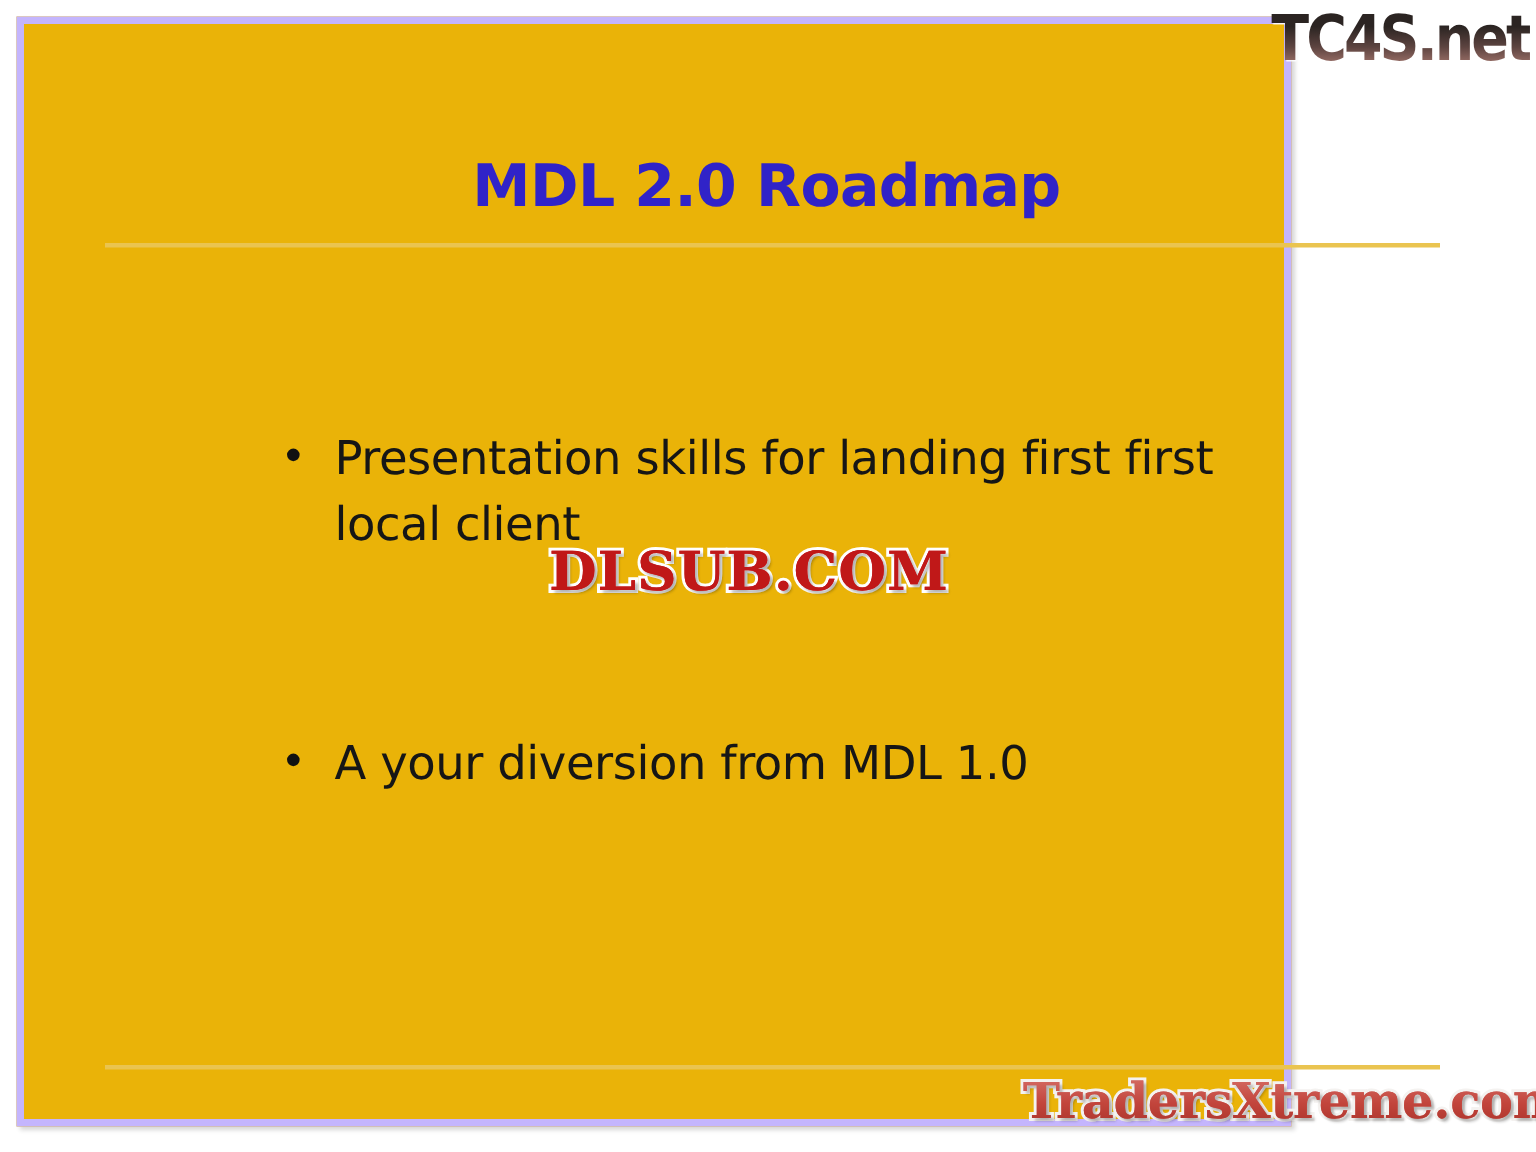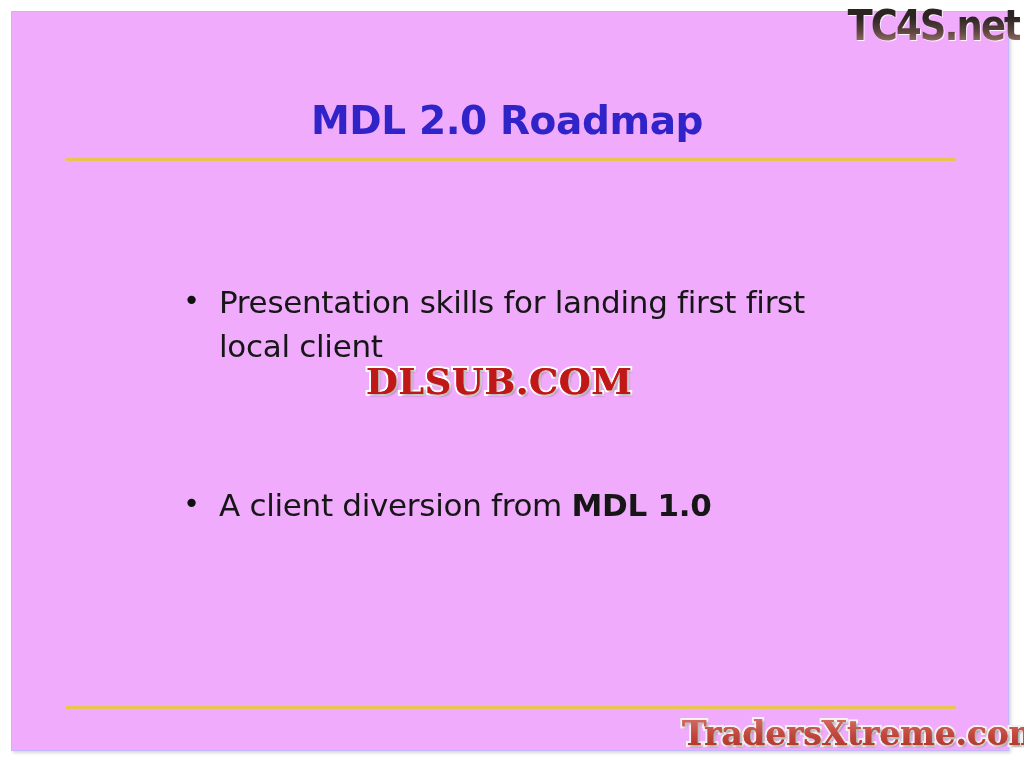--- a/index.html
+++ b/index.html
@@ -22,24 +22,24 @@
     left: 0; top: 0;
     width: 1024px;
     height: 768px;
     background: #ffffff;
   }
 
   .slide-frame {
     position: absolute;
     left: 11px;
     top: 11px;
-    width: 998px;
+    width: 850px;
     height: 740px;
-    background: #f0abfc;
-    border: 1px solid #c4b5fd;
+    background: #eab308;
+    border: 5px solid #c4b5fd;
     box-sizing: border-box;
     box-shadow: 2px 2px 3px rgba(0,0,0,0.16);
   }
 
   
   .slide-title {
     position: absolute;
     left: 0;
     top: 62px;
     width: 990px;
@@ -92,21 +92,21 @@
     text-align: left;
     padding-left: 16px;
     box-sizing: border-box;
   }
 
   .bullet-text {
     flex: 1 1 auto;
     max-width: 648px;
   }
   .bullet-text .em {
-    font-weight: bold;
+    font-weight: normal;
     margin-top: 20px;
   }
 
   
   .wm {
     position: absolute;
     white-space: nowrap;
     user-select: none;
   }
 
@@ -203,21 +203,21 @@
 
     <div class="body-block">
 
       <div class="bullet-row first">
         <span class="bullet-dot">•</span>
         <span class="bullet-text"><span>Presentation skills for landing first first local client</span></span>
       </div>
 
       <div class="bullet-row second">
         <span class="bullet-dot">•</span>
-        <span class="bullet-text"><span>A client diversion from </span><span class="em">MDL 1.0</span></span>
+        <span class="bullet-text"><span>A your diversion from </span><span class="em">MDL 1.0</span></span>
       </div>
 
     </div>
 
     <div class="rule-gold bottom"></div>
 
   </div>
 
   <div class="wm wm-tc4s">TC4S.net</div>
 

